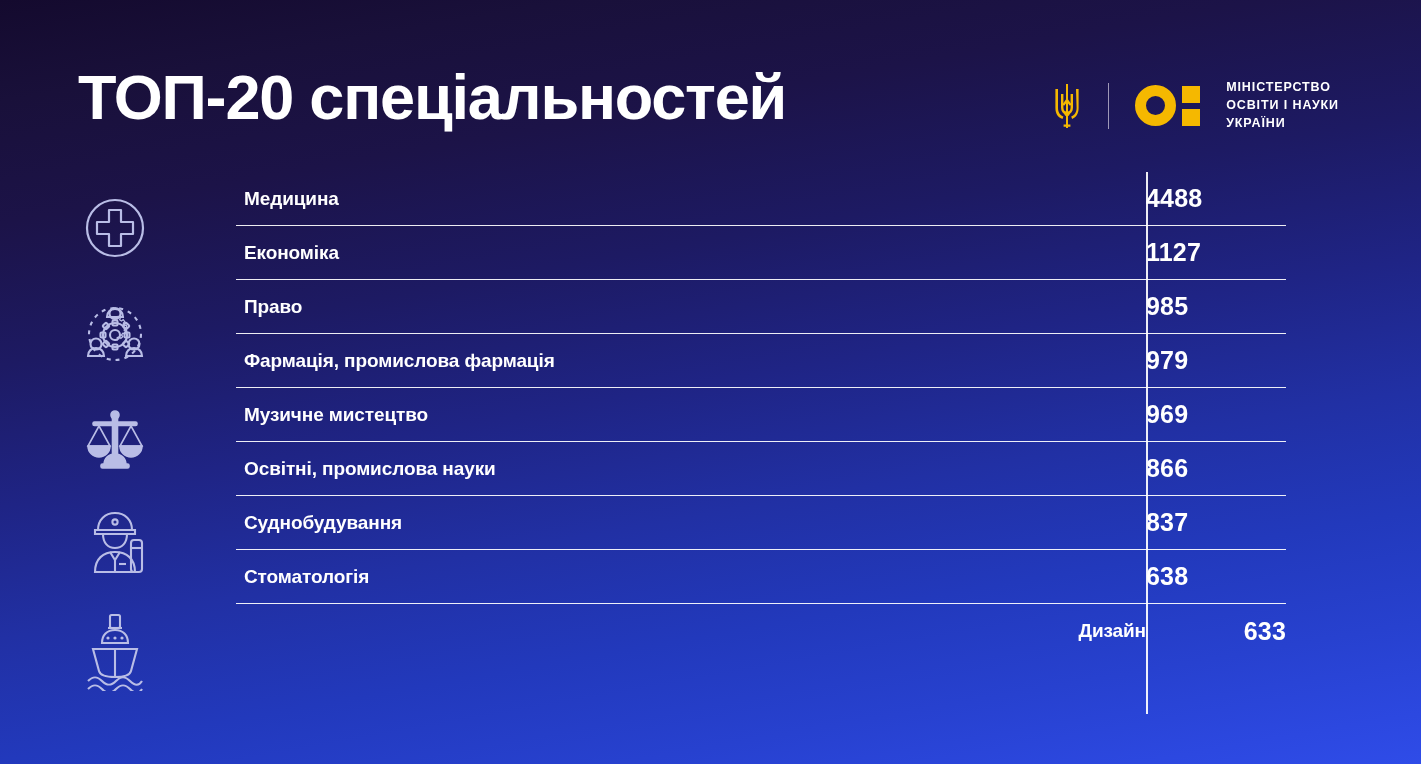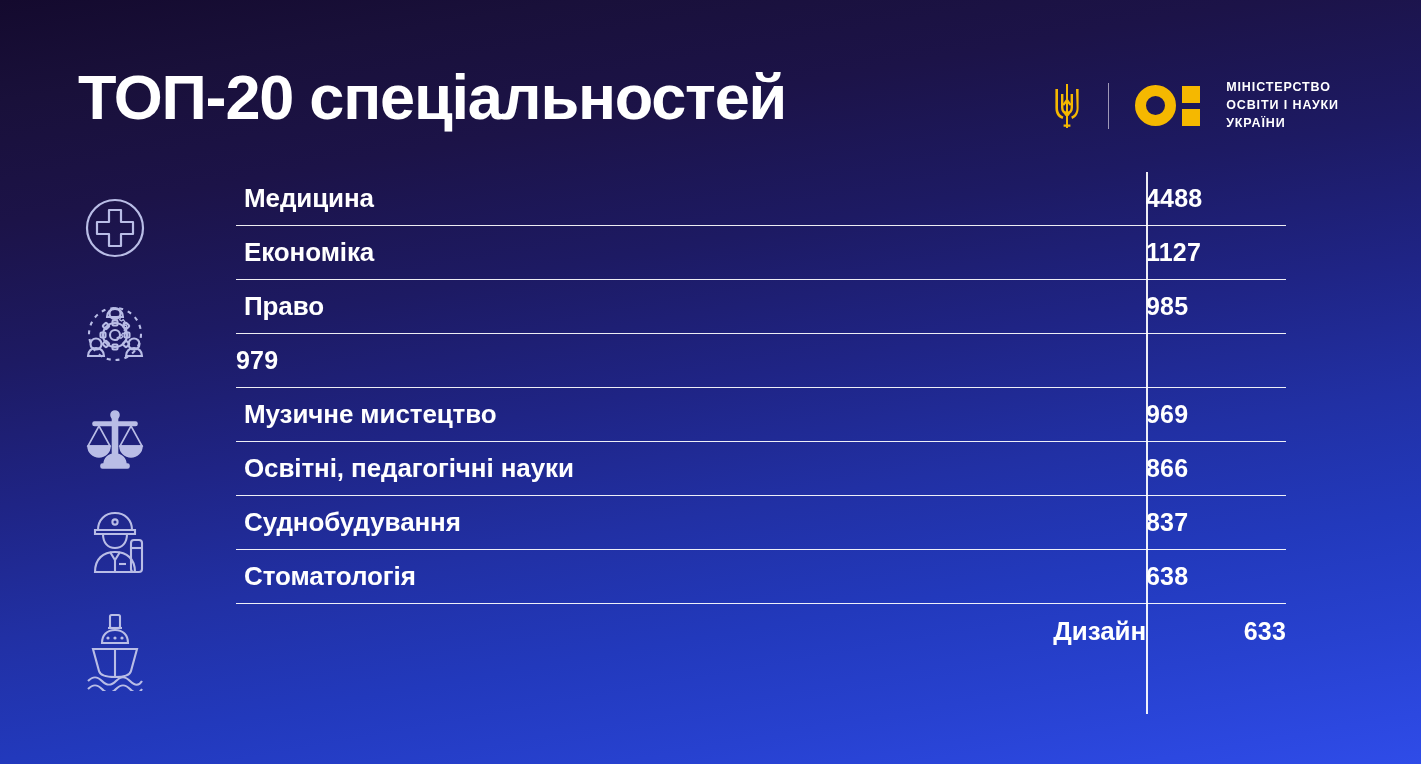--- a/index.html
+++ b/index.html
@@ -98,21 +98,21 @@
     position:relative;
     height:54px;
     display:flex;
     align-items:center;
     border-bottom:1.6px solid rgba(255,255,255,.92);
   }
   .row:last-child { border-bottom:none;text-align:right; }
   .row-name {
     flex:0 0 910px;
     padding-left:8px;
-    font-size:26px;
+    font-size:19px;
     font-weight:bold;
     letter-spacing:-.1px;
     white-space:nowrap;
     color:#ffffff;
   }
   .row-value {
     flex:1;
     font-size:25px;
     font-weight:bold;
     letter-spacing:.2px;
@@ -261,28 +261,29 @@
   </div>
   <div class="row">
     <div class="row-name">Економіка</div>
     <div class="row-value">1127</div>
   </div>
   <div class="row">
     <div class="row-name">Право</div>
     <div class="row-value">985</div>
   </div>
   <div class="row">
+    <div class="row-name">Фармація, промислова фармація</div>
     <div class="row-value">979</div>
   </div>
   <div class="row">
     <div class="row-name">Музичне мистецтво</div>
     <div class="row-value">969</div>
   </div>
   <div class="row">
-    <div class="row-name">Освітні, педагогічні науки</div>
+    <div class="row-name">Освітні, промислова науки</div>
     <div class="row-value">866</div>
   </div>
   <div class="row">
     <div class="row-name">Суднобудування</div>
     <div class="row-value">837</div>
   </div>
   <div class="row">
     <div class="row-name">Стоматологія</div>
     <div class="row-value">638</div>
   </div>

